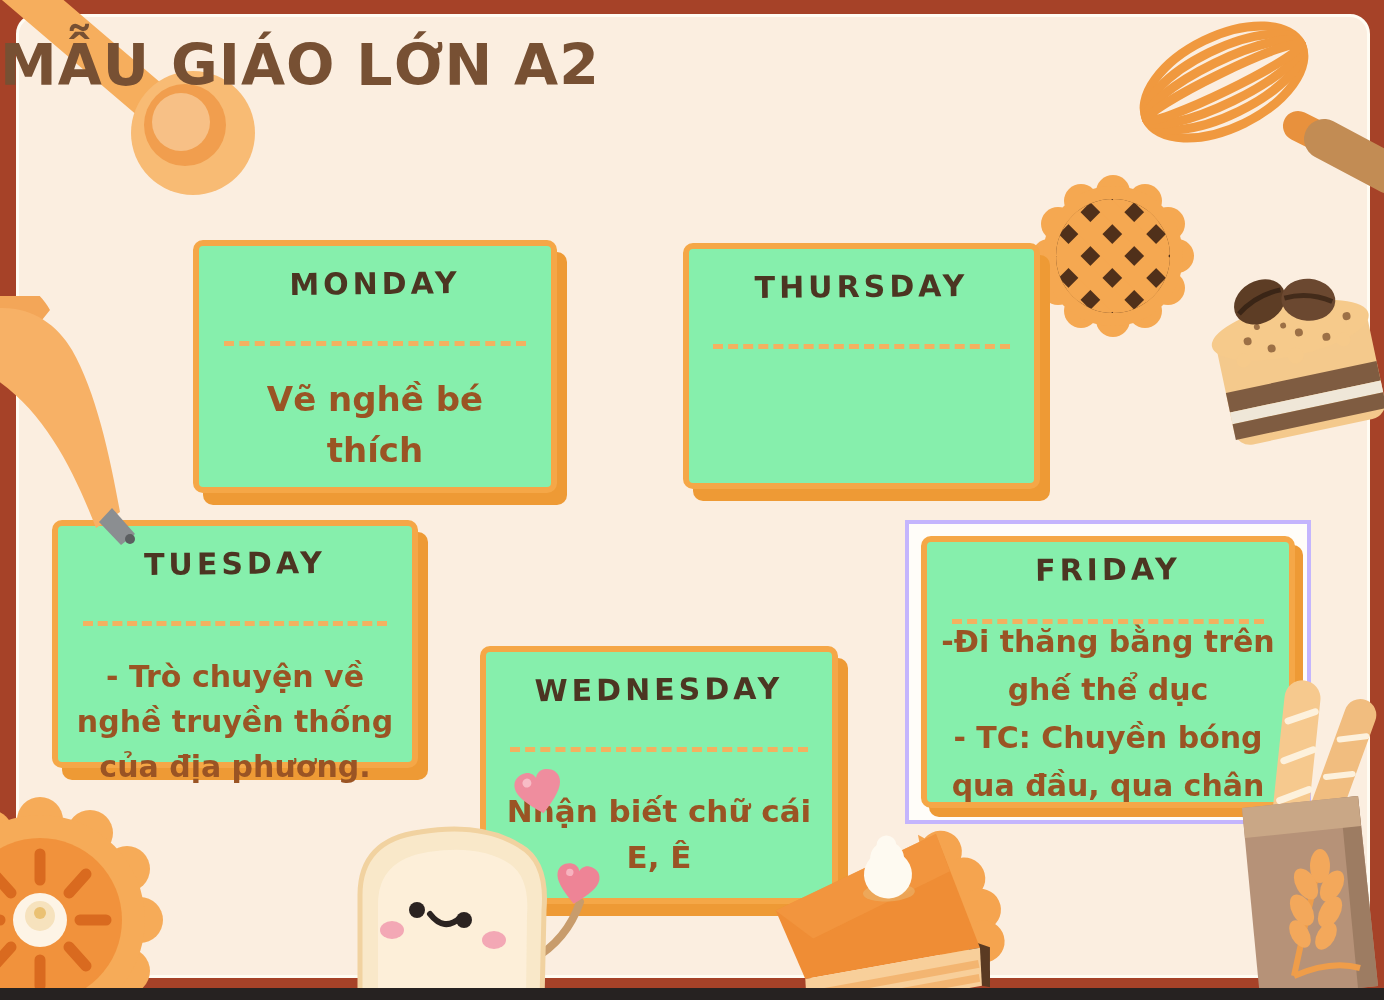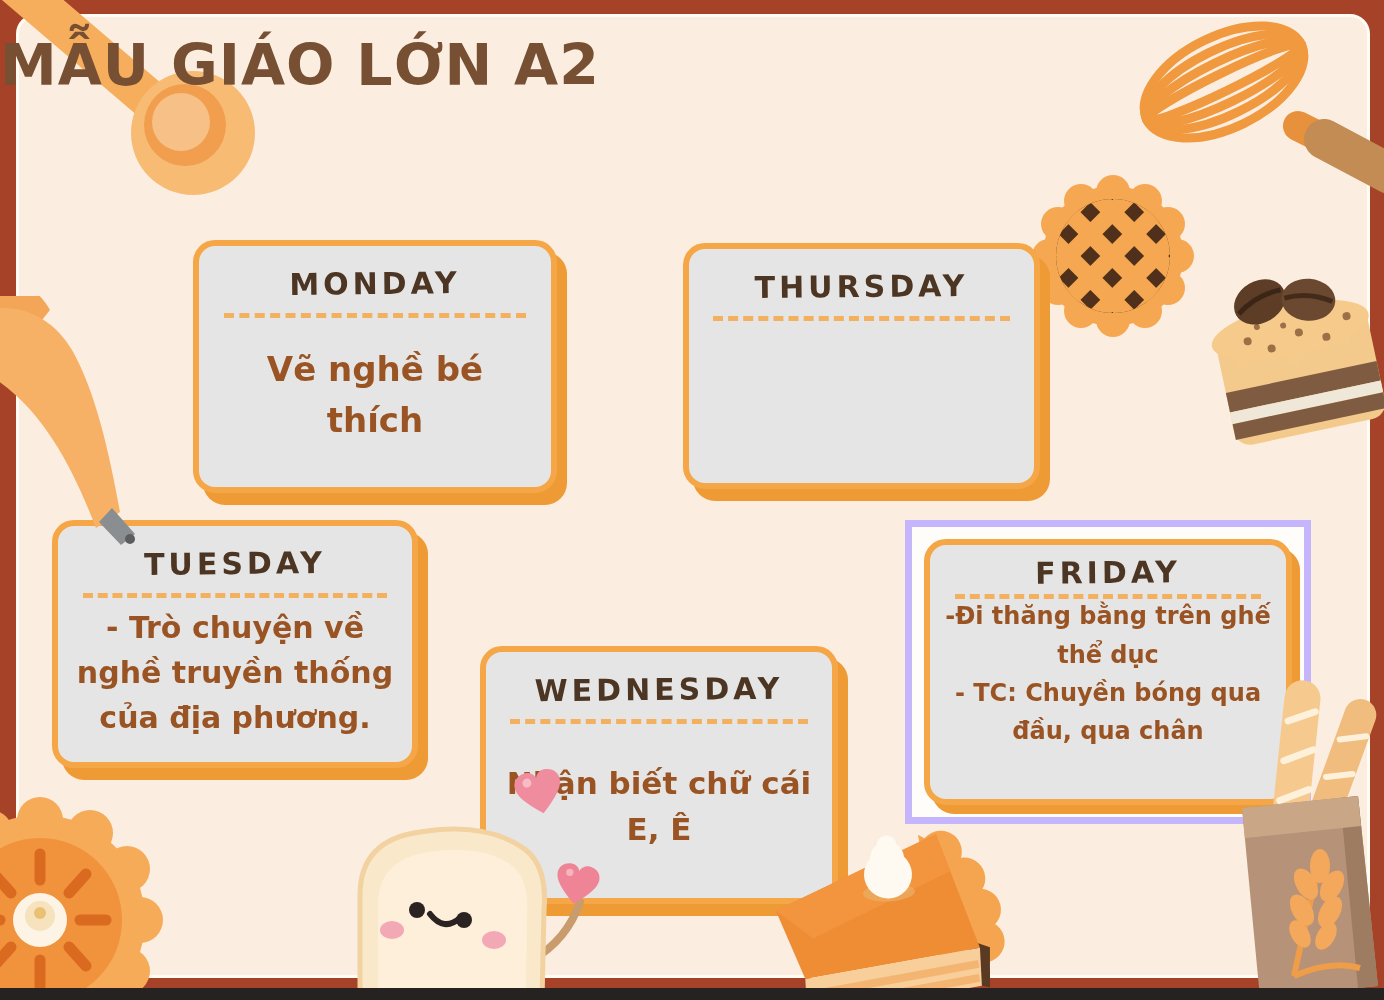--- a/index.html
+++ b/index.html
@@ -14,23 +14,23 @@
     background:#fbeee0;border:3px solid #fffcf3;border-radius:20px;z-index:0;
   }
   .bottom-bar{position:absolute;left:0;right:0;bottom:0;height:12px;background:#262221;z-index:9;}
 
   .header{position:absolute;left:0;top:34px;width:100%;text-align:left;z-index:2;}
   .header .title{font-size:57px;font-weight:800;color:#775033;letter-spacing:1px;line-height:1.1;}
   .header .subtitle{font-size:45px;font-weight:800;color:#8a5a36;margin-top:4px;}
 
   .card{
     position:absolute;box-sizing:border-box;z-index:2;
-    background:#e5e5e5;border:6px solid #f5a747;border-radius:22px;
+    background:#86efac;border:6px solid #f5a747;border-radius:10px;
     box-shadow:10px 12px 0 #ee9a35;
-    display:flex;flex-direction:column;
+    display:flex;flex-direction:column;gap:28px;
   }
   .day-label{
     text-align:center;margin-top:20px;
     font-size:30px;font-weight:800;color:#4c3522;
     letter-spacing:4px;transform:rotate(-0.6deg);
   }
   .day-divider{width:86%;border-top:5px dashed #f3b160;margin:12px auto 0;}
   .content-wrap{flex:1;display:flex;align-items:center;justify-content:center;padding:0 14px 16px;}
   .day-content{
     text-align:center;font-size:31px;font-weight:700;color:#9a5424;
@@ -39,27 +39,27 @@
   .card--monday{left:193px;top:240px;width:364px;height:253px;}
   .card--monday .day-content{font-size:34px;}
   .card--thursday{left:683px;top:243px;width:357px;height:246px;}
   .card--tuesday{left:52px;top:520px;width:366px;height:248px;}
   .card--tuesday .day-content{font-size:30px;}
   .card--wednesday{left:480px;top:646px;width:358px;height:258px;}
   .card--wednesday .content-wrap{align-items:center;padding-top:6px;}
 
   .friday-box{
     position:absolute;left:905px;top:520px;width:406px;height:304px;box-sizing:border-box;
-    border:7px solid #c4b5fd;background:#fffdf9;padding:12px;z-index:2;
+    border:4px solid #c4b5fd;background:#fffdf9;padding:12px;z-index:2;
   }
   .card--friday{position:relative;left:0;top:0;width:100%;height:100%;box-shadow:8px 9px 0 #ee9a35;}
   .card--friday .day-label{margin-top:10px;}
   .card--friday .day-divider{margin-top:4px;}
   .card--friday .content-wrap{padding-top:0;}
-  .card--friday .day-content{font-size:24px;margin-top:-34px;line-height:1.6;}
+  .card--friday .day-content{font-size:30px;margin-top:-34px;line-height:1.6;}
 
   .deco{position:absolute;z-index:1;}
   .deco--front{z-index:3;}
   .deco--top{z-index:4;}
 </style>
 </head>
 <body>
 
 <div class="frame"></div>
 <div class="panel"></div>

